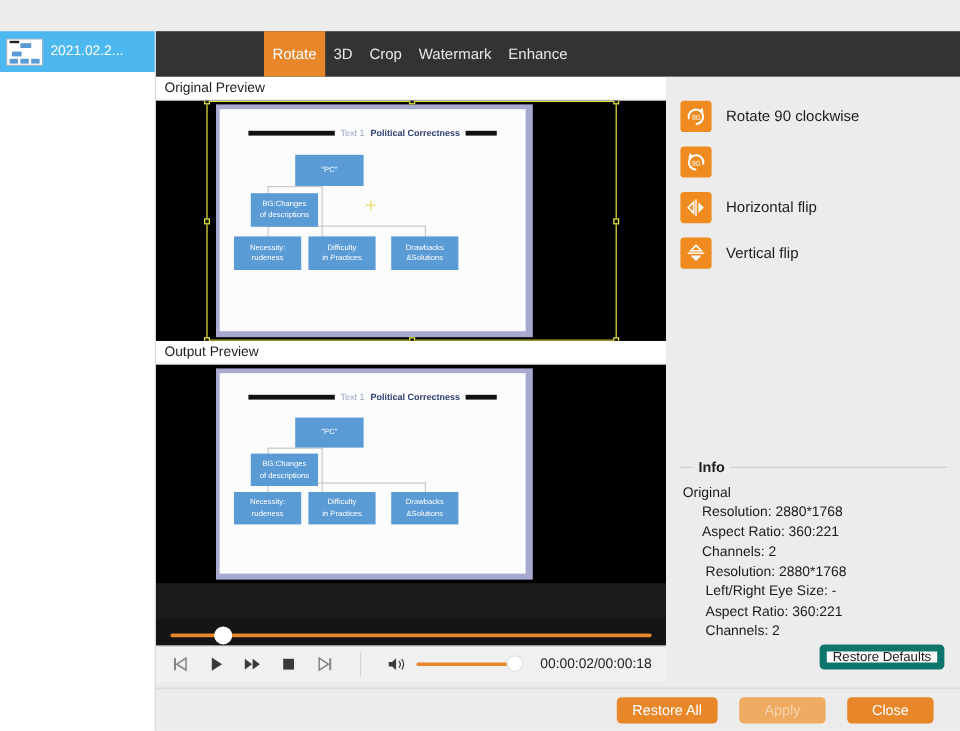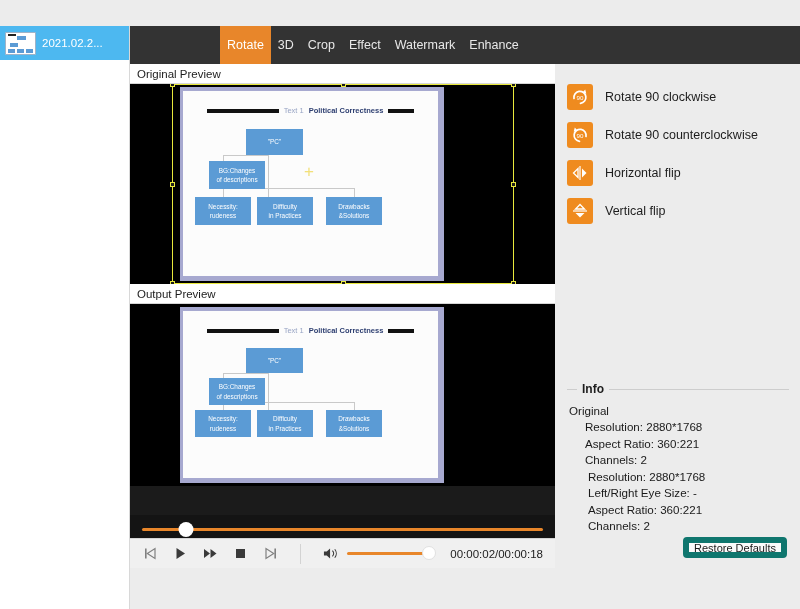--- a/index.html
+++ b/index.html
@@ -193,21 +193,20 @@
       </div>
       <div class="file-name">2021.02.2...</div>
     </div>
   </div>
 
   <div class="tabbar">
     <div class="tab spacer"></div>
     <div class="tab active">Rotate</div>
     <div class="tab">3D</div>
     <div class="tab">Crop</div>
-    <div class="tab">Effect</div>
     <div class="tab">Watermark</div>
     <div class="tab">Enhance</div>
   </div>
 
   <div class="previews">
 
     <div class="section-label">Original Preview</div>
     <div class="stage orig">
       <div class="slide-wrap">
         <div class="slide-outer"></div>
@@ -373,21 +372,20 @@
       </div>
 
       <div class="optrow">
         <div class="optbtn">
           <svg width="20" height="20" viewBox="0 0 20 20">
             <path d="M16 11.5 A6 6 0 1 0 9.5 16.3" fill="none" stroke="#ffffff" stroke-width="1.7" stroke-linecap="round"></path>
             <path d="M4.8 2.5 L3.7 6.6 L7.7 5.7 Z" fill="#ffffff"></path>
             <text x="10" y="13" font-size="6.2" fill="#ffffff" text-anchor="middle" font-family="Liberation Sans, sans-serif">90</text>
           </svg>
         </div>
-        <div class="optlabel">Rotate 90 counterclockwise</div>
       </div>
 
       <div class="optrow">
         <div class="optbtn">
           <svg width="20" height="20" viewBox="0 0 20 20">
             <rect x="9.4" y="3" width="1.2" height="14" fill="#ffffff"></rect>
             <path d="M8 5.5 L8 14.5 L3.5 10 Z" fill="none" stroke="#ffffff" stroke-width="1.3"></path>
             <path d="M12 5.5 L12 14.5 L16.5 10 Z" fill="#ffffff"></path>
           </svg>
         </div>
@@ -423,14 +421,19 @@
           <div class="info-line">Left/Right Eye Size: -</div>
           <div class="info-line">Aspect Ratio: 360:221</div>
           <div class="info-line">Channels: 2</div>
         </div>
       </div>
     </div>
 
     <div class="restore-defaults">Restore Defaults</div>
   </div>
 
+  <div class="bottombar">
+    <div class="abtn">Restore All</div>
+    <div class="abtn disabled">Apply</div>
+    <div class="abtn">Close</div>
+  </div>
 
 </div>
 
 </body></html>

